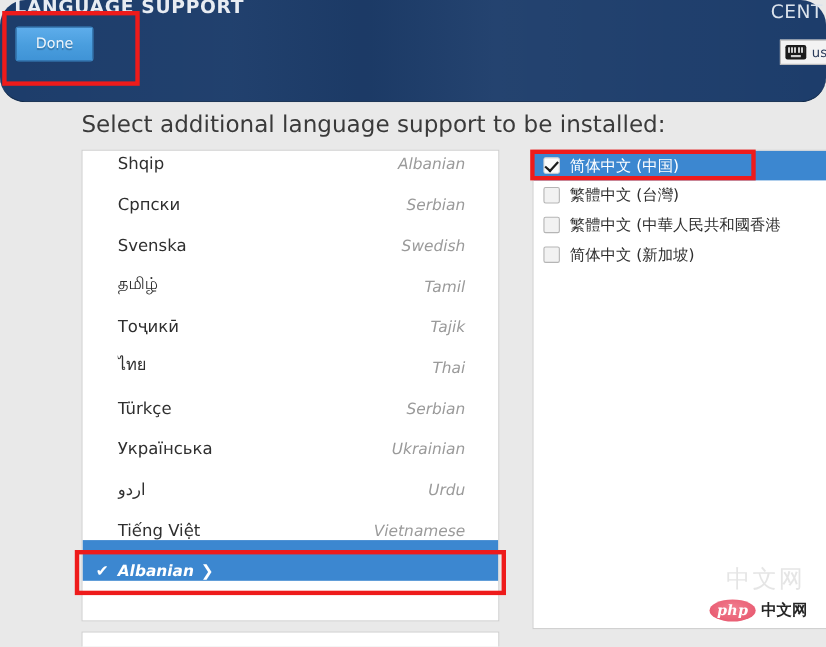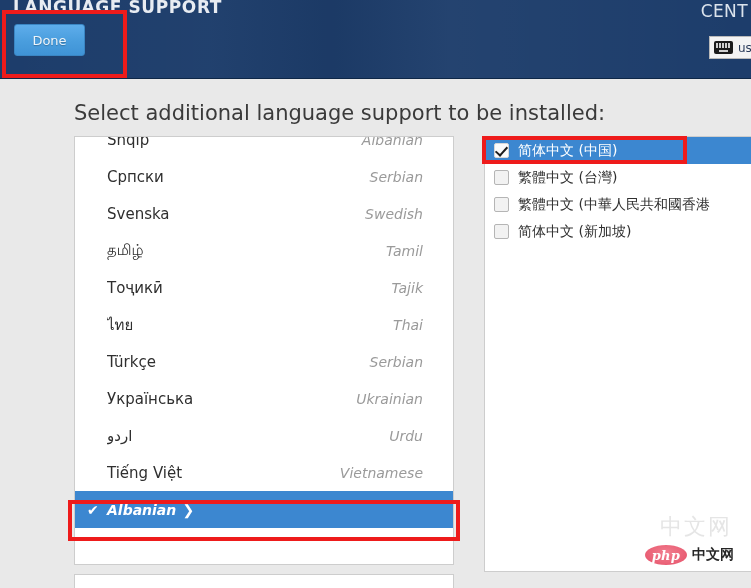--- a/index.html
+++ b/index.html
@@ -12,27 +12,28 @@
   #screen {
     position: relative;
     width: 751px; height: 588px;
     background: #e9e9e9;
     overflow: hidden;
   }
 
   
   #header {
     position: absolute; left: 0; top: 0;
-    width: 751px; height: 79px;
+    width: 751px; height: 93px;
     background: #1d3d6b;
     background-image: linear-gradient(90deg,
         rgba(255,255,255,0.00) 0%, rgba(255,255,255,0.02) 28%,
         rgba(0,0,0,0.05) 44%, rgba(255,255,255,0.03) 60%,
         rgba(255,255,255,0.00) 100%);
     border-bottom: 1px solid #0e2747;
+    border-radius: 23px;
   }
   #header-title {
     position: absolute; left: 13px; top: -3px;
     font-size: 17px; font-weight: bold;
     letter-spacing: 0.6px;
     color: #e8ecf2;
     white-space: nowrap;
   }
   #product-name {
     position: absolute; right: 3px; top: 1px;
@@ -97,21 +98,21 @@
   #language-list-panel {
     position: absolute; left: 74px; top: 136px;
     width: 380px; height: 429px;
     background: #ffffff;
     border: 1px solid #cdcdcd;
     overflow: hidden;
   }
   .lang-row {
     position: relative;
     height: 37px;
-    display: flex; align-items: center;
+    display: flex; align-items: flex-end;
     padding: 0 12px 0 12px;
     cursor: pointer;
   }
   .lang-check {
     width: 20px; flex: 0 0 20px;
     font-size: 14px; color: #ffffff;
     text-align: left;
   }
   .lang-native {
     flex: 1 1 auto;

